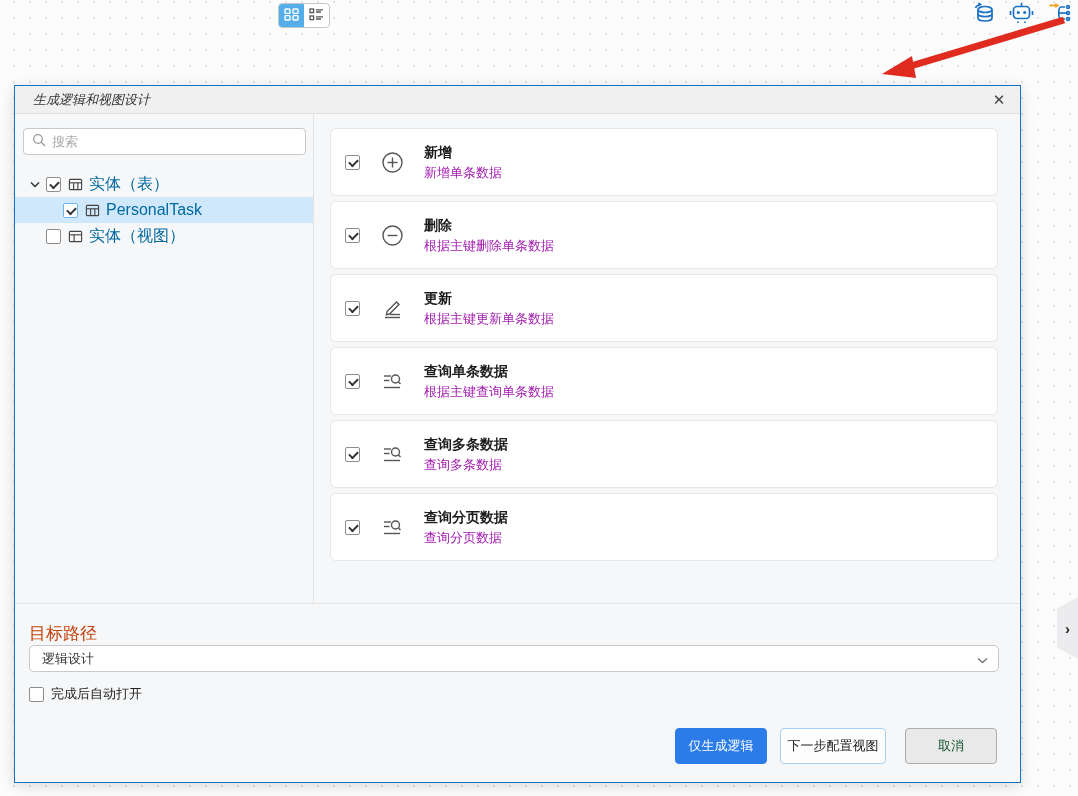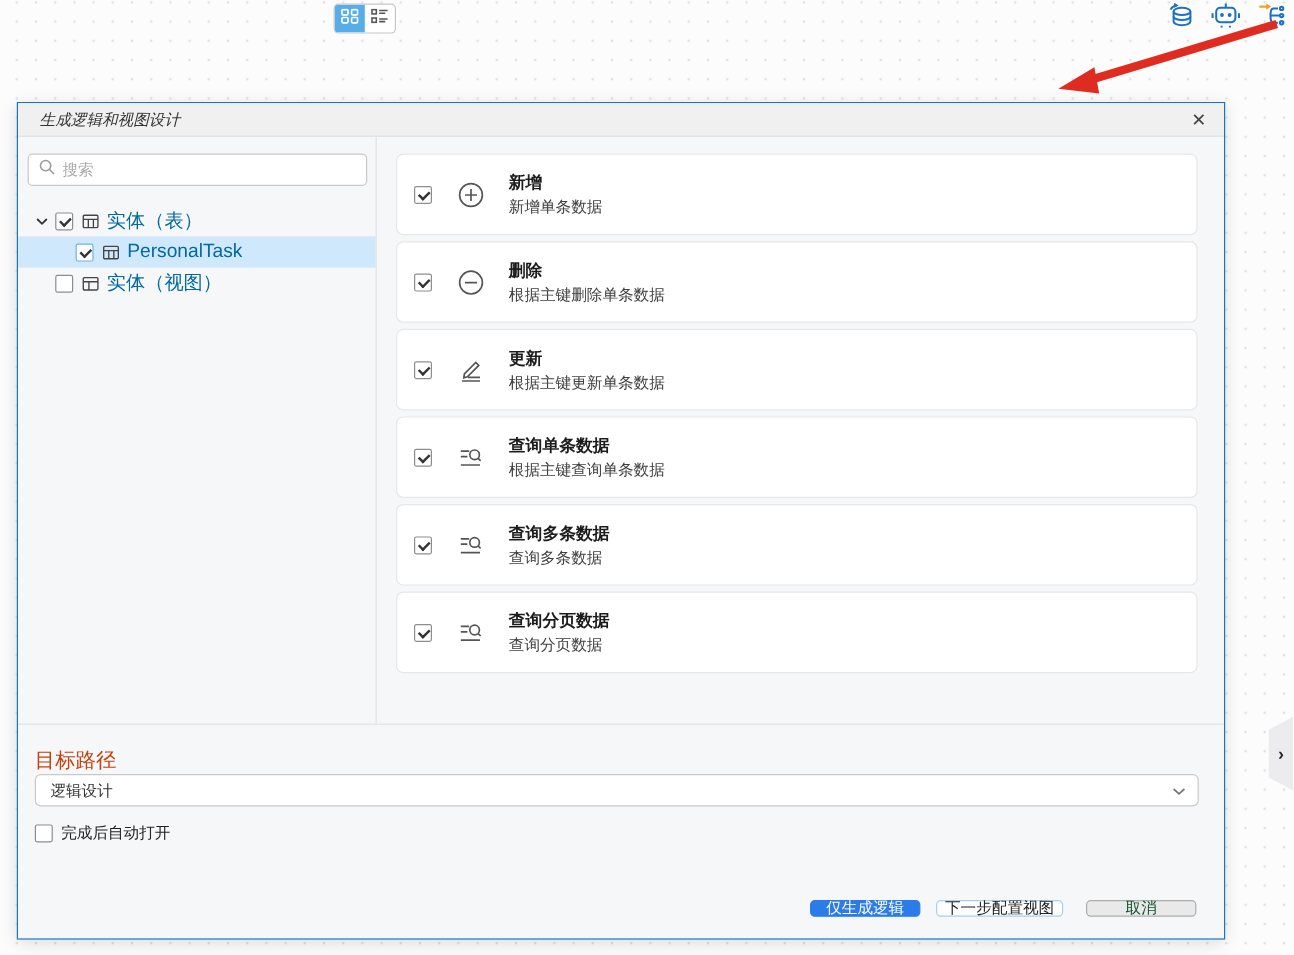--- a/index.html
+++ b/index.html
@@ -51,30 +51,30 @@
   
   .cbx { width:15px; height:15px; border:1px solid #8d8d8d; border-radius:2px; background:#fff; position:relative; flex:0 0 15px; }
   .cbx.checked::after { content:""; position:absolute; left:2.5px; top:3px; width:7px; height:4px; border-left:2px solid #333; border-bottom:2px solid #333; transform:rotate(-45deg); }
   .cbx.blue { border-color:#6fb5e9; }
   
   .mainlist { flex:1 1 auto; padding:14px 22px 0 16px; }
   .card { background:#fff; border:1px solid #e7e7e7; border-radius:6px; height:68px; margin-bottom:5px; display:flex; align-items:center; padding:0 28px 0 14px; }
   .card .opicon { width:24px; height:24px; margin-left:20px; display:flex; align-items:center; justify-content:center; }
   .card .txt { margin-left:20px; }
   .card .t1 { font-size:14px; font-weight:bold; color:#1c1c1c; line-height:17px; }
-  .card .t2 { font-size:13px; color:#404040; margin-top:4px; line-height:15px; }
+  .card .t2 { font-size:13px; color:#a21caf; margin-top:4px; line-height:15px; }
   
   .dlg-footer { flex:0 0 178px; position:relative; padding:18px 23px 0 14px; }
   .path-label { font-size:17px; color:#c2410c; }
   .selectbox { margin-top:0; width:970px; height:27px; background:#fff; border:1px solid #c9c9c9; border-radius:5px; display:flex; align-items:center; padding:0 10px 0 12px; cursor:pointer; }
   .selectbox .selval { font-size:13px; color:#333; flex:1; }
   .fcheck { display:flex; align-items:center; gap:7px; margin-top:13px; font-size:13px; color:#222; cursor:pointer; }
   .fcheck + .fcheck { margin-top:9px;flex-direction:column; }
   .btnrow { position:absolute; right:23px; bottom:18px; display:flex; align-items:center; }
-  .btn { height:14px; font-size:13px; border-radius:4px; display:flex; align-items:center; justify-content:center; cursor:pointer; font-family:"Liberation Sans", sans-serif; }
+  .btn { height:36px; font-size:13px; border-radius:4px; display:flex; align-items:center; justify-content:center; cursor:pointer; font-family:"Liberation Sans", sans-serif; }
   .btn.primary { width:92px; background:#2b7ce9; color:#fff; border:1px solid #2b7ce9; }
   .btn.next { width:106px; background:#fdfdfd; color:#222; border:1px solid #a8d0f0; margin-left:13px; }
   .btn.plain { width:92px; background:#e9e9e9; color:#14532d; border:1px solid #adadad; margin-left:19px; }
 </style>
 </head>
 <body>
 
 <div class="canvas">
 
   <div class="view-toggle">

